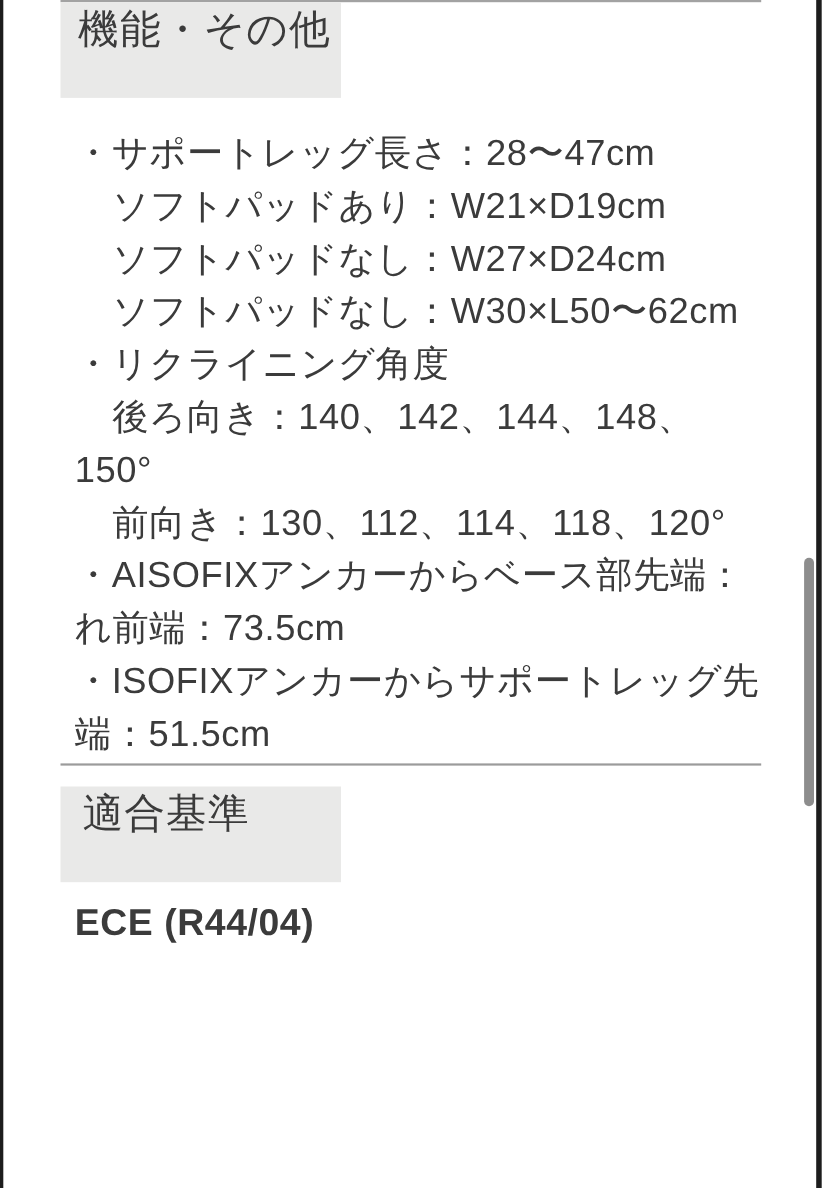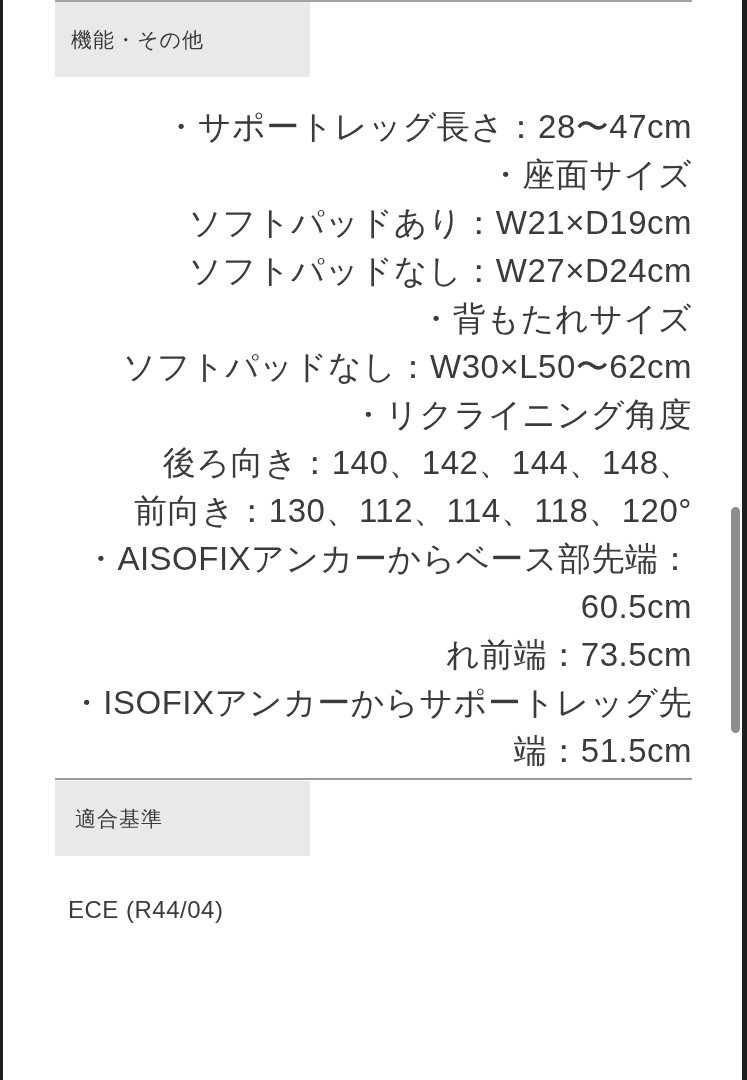--- a/index.html
+++ b/index.html
@@ -29,57 +29,57 @@
     left: 55px;
     top: 0;
     width: 637px;
   }
   .top-divider {
     height: 2px;
     background: #a2a2a2;
   }
   .section-header {
     width: 255px;
-    height: 75px;
+    height: 87px;
     background: #e9e9e8;
     box-sizing: border-box;
     display: flex;
-    align-items: center;
+    align-items: flex-start;
     padding-left: 16px;
-    font-size: 21px;
+    font-size: 37px;
     letter-spacing: 1px;
   }
   .spec-list {
     margin-top: 26px;
     margin-left: 13px;
     font-size: 33px;
     line-height: 48px;
   }
   .spec-line {
     white-space: nowrap;
     letter-spacing: 0.5px;
-    text-align: right;
   }
   .spec-line.indent {
     padding-left: 34px;
   }
   .section-divider {
     margin-top: 3px;
     height: 2px;
     background: #9b9b9b;
   }
   .section-header.second {
-    margin-top: 1px;
+    margin-top: 19px;
     padding-left: 20px;
   }
   .standard-value {
-    margin-top: 40px;
+    margin-top: 18px;
     margin-left: 13px;
-    font-size: 24px;
+    font-size: 34px;
     letter-spacing: 0.5px;
+    font-weight: bold;
   }
   .scrollbar-thumb {
     position: absolute;
     left: 731px;
     top: 507px;
     width: 9px;
     height: 226px;
     border-radius: 5px;
     background: #8d8d8d;
   }
@@ -93,30 +93,28 @@
 <div class="content">
 
   <div class="top-divider"></div>
 
   <div class="section-header">
     <span>機能・その他</span>
   </div>
 
   <div class="spec-list">
       <div class="spec-line">・サポートレッグ長さ：28〜47cm</div>
-      <div class="spec-line">・座面サイズ</div>
       <div class="spec-line indent">ソフトパッドあり：W21×D19cm</div>
       <div class="spec-line indent">ソフトパッドなし：W27×D24cm</div>
-      <div class="spec-line">・背もたれサイズ</div>
       <div class="spec-line indent">ソフトパッドなし：W30×L50〜62cm</div>
       <div class="spec-line">・リクライニング角度</div>
       <div class="spec-line indent">後ろ向き：140、142、144、148、</div>
+      <div class="spec-line">150°</div>
       <div class="spec-line indent">前向き：130、112、114、118、120°</div>
       <div class="spec-line">・AISOFIXアンカーからベース部先端：</div>
-      <div class="spec-line">60.5cm</div>
       <div class="spec-line">れ前端：73.5cm</div>
       <div class="spec-line">・ISOFIXアンカーからサポートレッグ先</div>
       <div class="spec-line">端：51.5cm</div>
     </div>
 
   <div class="section-divider"></div>
 
   <div class="section-header second">
     <span>適合基準</span>
   </div>

